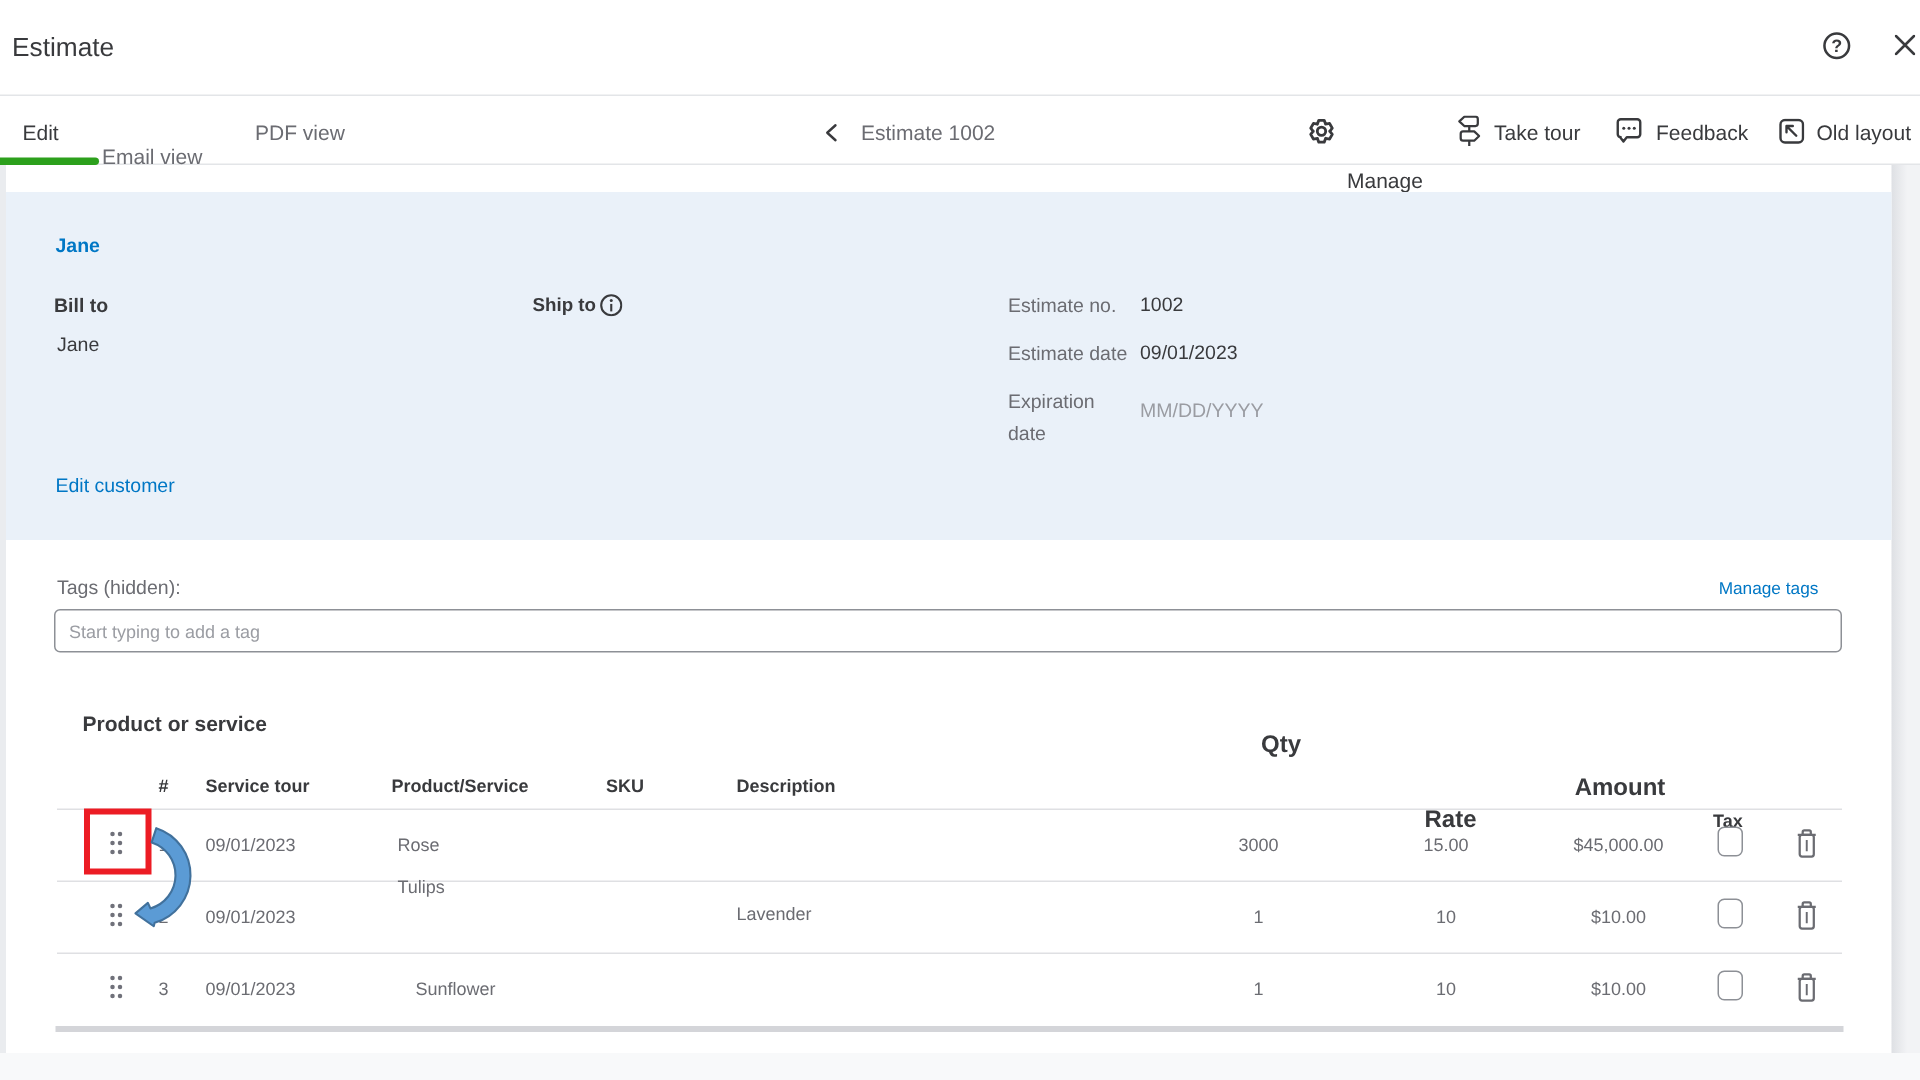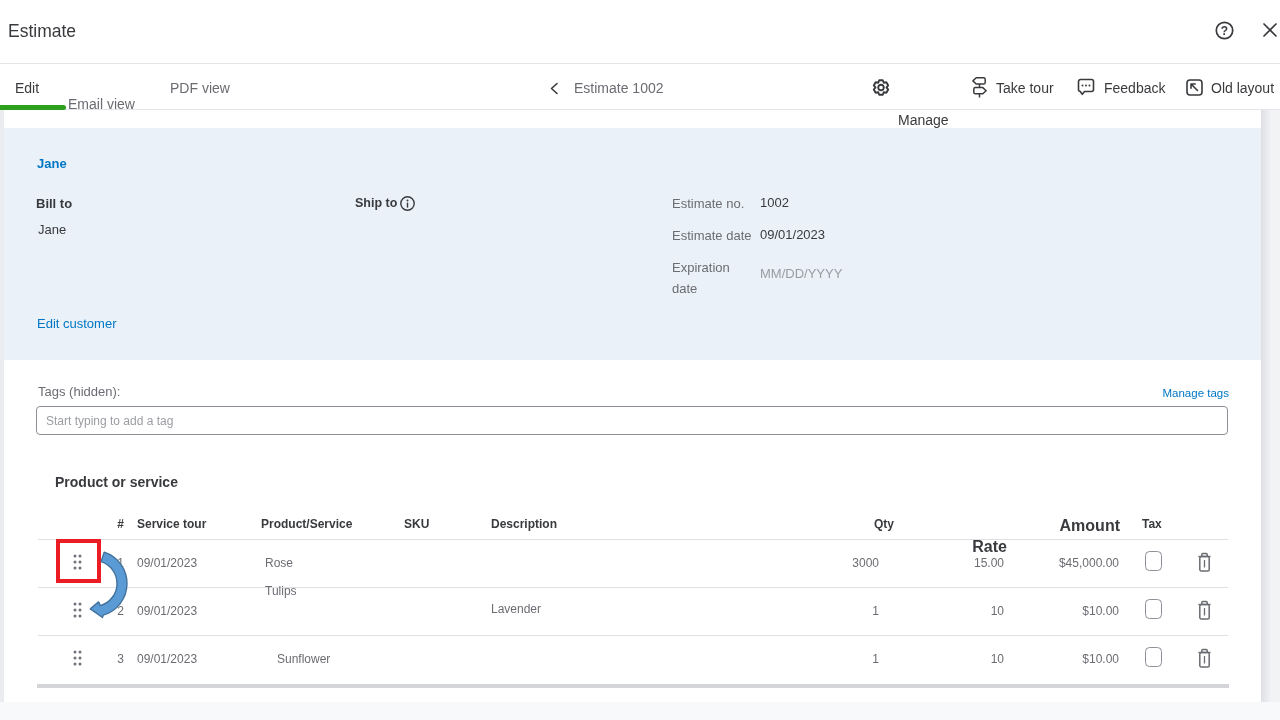--- a/index.html
+++ b/index.html
@@ -3,21 +3,21 @@
 <meta charset="utf-8">
 <style>
 * { margin:0; padding:0; box-sizing:border-box; }
 html,body { width:1280px; height:720px; overflow:hidden; background:#fff;
   font-family:"Liberation Sans", sans-serif; }
 .abs { position:absolute; }
 body { position:relative; color:#393A3D; }
 .gray { color:#6B6C72; }
 .blue { color:#0077C5; }
 .b { font-weight:bold; }
-.r { text-align:right; }
+.r { text-align:center; }
 </style>
 </head>
 <body>
 
 <div class="abs" style="left:8px; top:21px; font-size:17.5px; color:#393A3D;">Estimate</div>
 <div class="abs" style="left:0; top:63px; width:1280px; height:1px; background:#E3E5E8;"></div>
 <svg class="abs" style="left:1215px; top:21px;" width="19" height="19" viewBox="0 0 19 19">
   <circle cx="9.5" cy="9.5" r="8.2" fill="none" stroke="#393A3D" stroke-width="1.7"></circle>
   <text x="9.5" y="13.8" font-size="12" font-weight="bold" fill="#393A3D" text-anchor="middle" font-family="Liberation Sans">?</text>
 </svg>
@@ -90,24 +90,24 @@
 <div class="abs" style="left:36px; top:406px; width:1192px; height:29px; border:1px solid #8D9096; border-radius:4px; background:#fff;"></div>
 <div class="abs" style="left:46px; top:414px; font-size:12px; color:#9B9DA3;">Start typing to add a tag</div>
 
 <div class="abs b" style="left:37px; top:474px; font-size:14px;margin-left:18px;">Product or service</div>
 
 <div class="abs b r" style="left:94px; top:517px; width:30px; font-size:12px;">#</div>
 <div class="abs b" style="left:137px; top:517px; font-size:12px;">Service tour</div>
 <div class="abs b" style="left:261px; top:517px; font-size:12px;">Product/Service</div>
 <div class="abs b" style="left:404px; top:517px; font-size:12px;">SKU</div>
 <div class="abs b" style="left:491px; top:517px; font-size:12px;">Description</div>
-<div class="abs b r" style="left:814px; top:517px; width:80px; font-size:12px;">Qty</div>
+<div class="abs b r" style="left:814px; top:488px; width:80px; font-size:16px;">Qty</div>
 <div class="abs b r" style="left:927px; top:538px; width:80px; font-size:16px;">Rate</div>
 <div class="abs b r" style="left:1040px; top:517px; width:80px; font-size:16px;">Amount</div>
-<div class="abs b" style="left:1142px; top:517px; font-size:12px;">Tax</div>
+<div class="abs b" style="left:1142px; top:540px; font-size:12px;">Tax</div>
 
 <div class="abs" style="left:38px; top:539px; width:1190px; height:1px; background:#DFE0E3;"></div>
 <div class="abs" style="left:38px; top:587px; width:1190px; height:1px; background:#DFE0E3;"></div>
 <div class="abs" style="left:38px; top:635px; width:1190px; height:1px; background:#DFE0E3;"></div>
 <div class="abs" style="left:37px; top:684px; width:1192px; height:3.5px; background:#D4D5D9;"></div>
 
 <div class="abs gray r" style="left:94px; top:556px; width:30px; font-size:12px;">1</div>
 <div class="abs gray" style="left:137px; top:556px; font-size:12px;">09/01/2023</div>
 <div class="abs gray" style="left:265px; top:556px; font-size:12px;">Rose</div>
 <div class="abs gray r" style="left:799px; top:556px; width:80px; font-size:12px;">3000</div>

